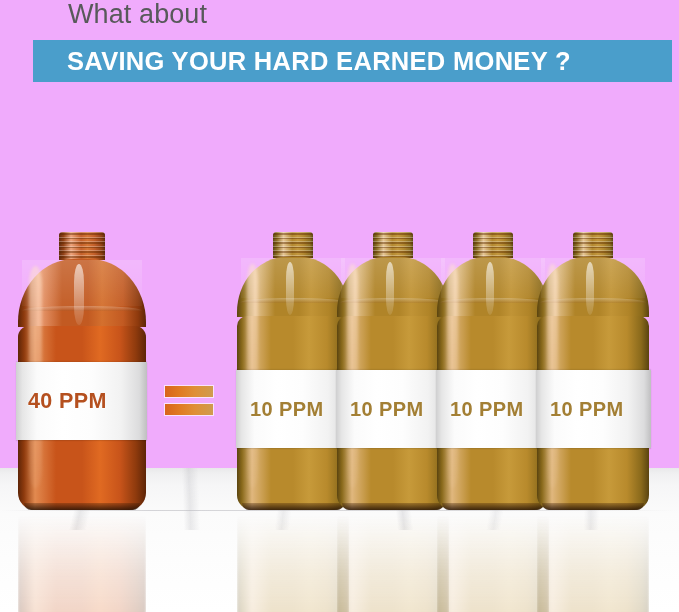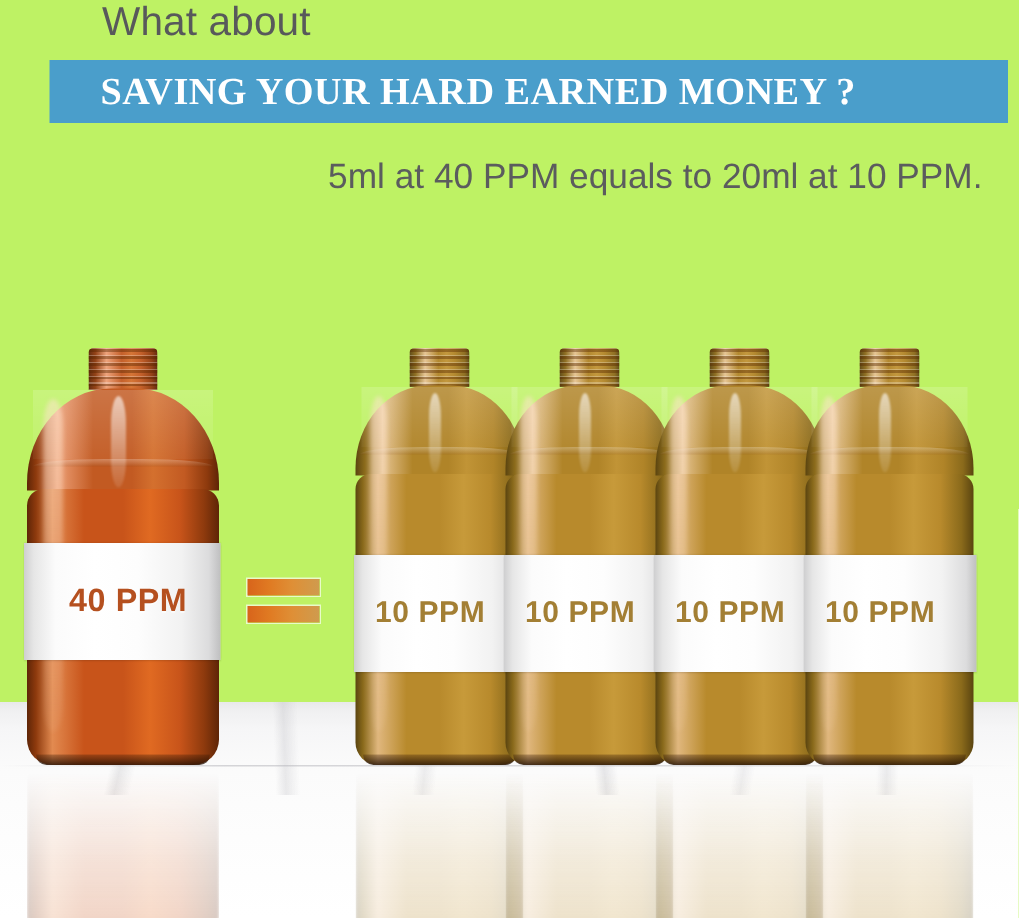--- a/index.html
+++ b/index.html
@@ -4,21 +4,21 @@
 <style>
   html, body {
     margin: 0;
     padding: 0;
     background: #ffffff;
   }
   #page {
     position: relative;
     width: 679px;
     height: 612px;
-    background: #bef264;
+    background: #f0abfc;
     overflow: hidden;
     font-family: "Liberation Sans", sans-serif;
   }
 
   
   .kicker {
     position: absolute;
     left: 68px;
     top: -2px;
     font-size: 27px;
@@ -40,21 +40,20 @@
     position: absolute;
     left: 34px;
     top: 0;
     height: 42px;
     line-height: 42px;
     font-size: 25.5px;
     font-weight: 700;
     color: #ffffff;
     letter-spacing: 0.3px;
     white-space: nowrap;
-    font-family: Liberation Serif, serif;
   }
   .subcopy {
     position: absolute;
     right: 24px;
     top: 100px;
     width: 620px;
     text-align: right;
     font-size: 23.5px;
     line-height: 34px;
     color: #5b5c5e;
@@ -171,21 +170,20 @@
 
 <div id="page">
 
   <div class="kicker">What about</div>
 
   <div class="banner">
     <div class="banner-text">SAVING YOUR HARD EARNED MONEY ?</div>
   </div>
 
   <div class="subcopy">
-    <span class="subcopy-line">5ml at 40 PPM equals to 20ml at 10 PPM.</span>
   </div>
 
   <div class="surface" style="z-index: 5;">
     <div class="surface-line"></div>
   </div>
 
   <div class="bottle" id="b-r4" style="left: 537px; top: 232px; width: 112px; height: 278px; z-index: 14;">
       <div class="neck" style="top:0; width:40px; height:26px;">
       <div class="neck-fill" style="background:linear-gradient(to right,
             #5a4410 0%, #8a6a1b 10%, #e6c492 26%,
@@ -476,21 +474,21 @@
       <div style="position:absolute; left:56px; top:32px;
              width:10px; height:61px;
              background:linear-gradient(to bottom, rgba(255,255,255,.62), rgba(255,255,255,.10));
              border-radius:50%/30%; filter:blur(.7px);"></div>
       <div style="position:absolute; left:11px; top:34px;
              width:13px; height:222px;
              background:linear-gradient(to bottom, rgba(255,228,205,.55), rgba(255,225,200,.30) 45%, rgba(255,225,200,.08));
              filter:blur(1.4px); border-radius:50%/8%;"></div>
       <div class="label" style="left:-2px; width:131px;
              top:130px; height:78px;">
-      <div class="label-text" style="left:30px; color:#b5501f; font-size:21.5px;
+      <div class="label-text" style="left:12px; color:#b5501f; font-size:21.5px;
                text-shadow:0 1px 0 rgba(255,255,255,.55);">40 PPM</div>
     </div>
       <div style="position:absolute; left:6px; right:6px;
              bottom:0; height:7px;
              background:linear-gradient(to bottom, rgba(60,28,6,.30), rgba(35,16,4,.82));
              border-radius:0 0 15px 15px;"></div>
     </div>
 
   <div class="equals" style="left: 165px; top: 386px; width: 48px; height: 29px; z-index: 30;">
     <div class="equals-bar" style="top:0;"></div>

